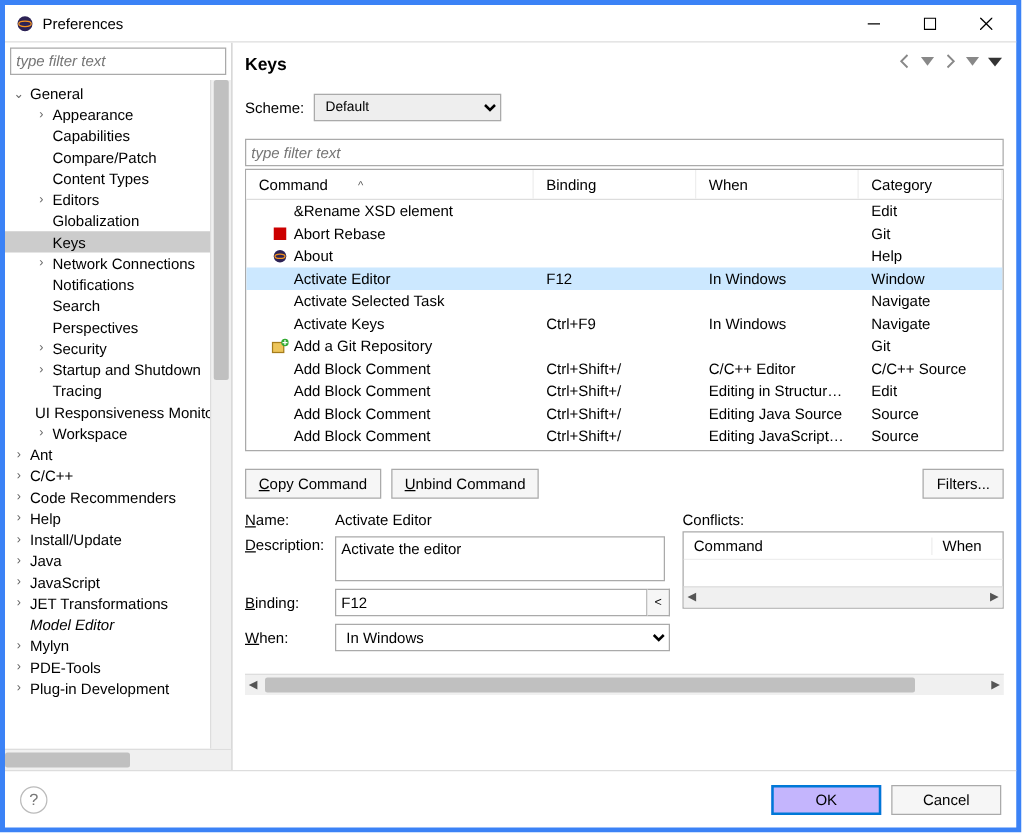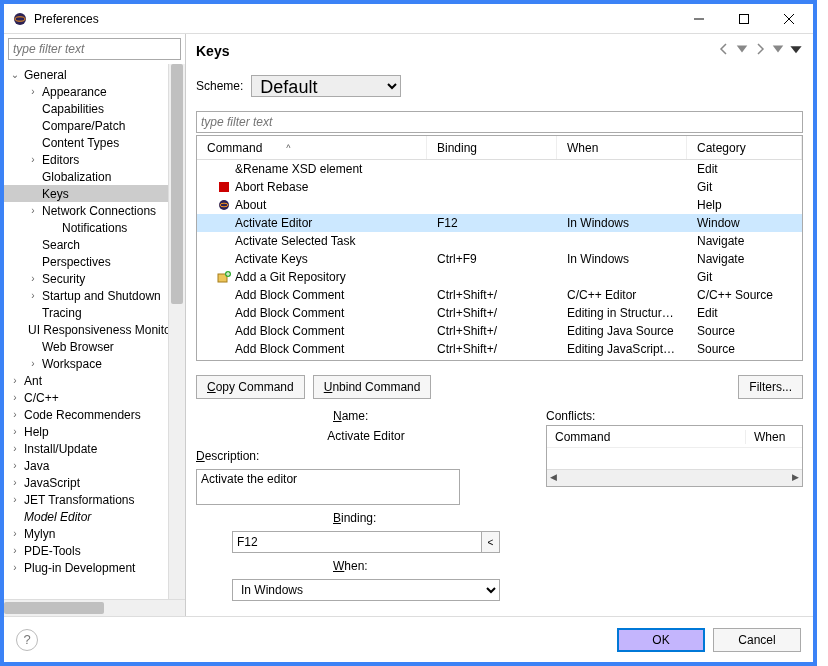--- a/index.html
+++ b/index.html
@@ -26,21 +26,21 @@
 .tree-hsb .thumb { position: absolute; top: 2px; bottom: 2px; left: 0; width: 100px; background: #c0c0c0; border-radius: 2px; }
 
 .main { flex: 1; display: flex; flex-direction: column; overflow: hidden; }
 .header { display: flex; align-items: center; padding: 8px 10px 6px 10px; }
 .header h1 { font-size: 14px; font-weight: 600; flex: 1; }
 .header .navicons { display: flex; gap: 4px; align-items: center; }
 .navicons svg { width: 14px; height: 14px; }
 
 .content { flex: 1; padding: 6px 10px 0 10px; display: flex; flex-direction: column; overflow: hidden; }
 .scheme-row { display: flex; align-items: center; gap: 8px; margin: 4px 0 14px 0; }
-.scheme-row select { width: 150px; height: 22px; border: 1px solid #aaa; background: #eee; font-size: 18px; padding: 0 4px; }
+.scheme-row select { width: 150px; height: 22px; border: 1px solid #aaa; background: #eee; font-size: 11px; padding: 0 4px; }
 .table-filter input { width: 100%; height: 22px; border: 1px solid #aaa; padding: 0 4px; font-size: 12px; font-style: italic; color: #777; }
 
 .table-wrap { border: 1px solid #aaa; margin-top: 2px; height: 226px; display: flex; flex-direction: column; }
 .thead { display: flex; background: #fff; border-bottom: 1px solid #ddd; height: 24px; align-items: center; }
 .th { padding: 0 10px; font-size: 12px; border-right: 1px solid #eee; display: flex; align-items: center; height: 100%; }
 .col-cmd { width: 230px; }
 .col-bind { width: 130px; }
 .col-when { width: 130px; }
 .col-cat { flex: 1; }
 .sort-ind { font-size: 9px; margin-left: 24px; color: #555; }
@@ -51,21 +51,21 @@
 .row .col-cmd { display: flex; align-items: center; gap: 4px; padding-left: 20px; }
 .row .ricon { width: 14px; height: 14px; flex: 0 0 14px; }
 
 .cmd-buttons { display: flex; gap: 8px; margin: 14px 0 10px 0; }
 .cmd-buttons .spacer { flex: 1; }
 .btn { height: 24px; padding: 0 10px; border: 1px solid #aaa; background: #f6f6f6; font-size: 12px; cursor: default; }
 
 .details { display: flex; gap: 10px; }
 .details .left { width: 340px; }
 .details .right { flex: 1; }
-.frow { display: flex; align-items: center; margin-bottom: 6px; gap: 6px; flex-direction: column; }
+.frow { display: flex; align-items: center; margin-bottom: 6px; gap: 6px; }
 .frow .flabel { width: 66px; }
 .frow input, .frow select, .frow textarea { border: 1px solid #aaa; font-size: 12px; padding: 2px 4px; font-family: inherit; }
 .frow .val { font-size: 12px; }
 .desc-ta { width: 264px; height: 36px; resize: none; }
 .bind-input { width: 250px; height: 22px; }
 .bind-group { display: flex; }
 .bind-btn { width: 18px; height: 22px; border: 1px solid #aaa; border-left: none; background: #f6f6f6; font-size: 10px; }
 .when-sel { width: 268px; height: 22px; background: #fff; }
 .conf-table { border: 1px solid #aaa; height: 62px; margin-top: 2px; display: flex; flex-direction: column; }
 .conf-head { display: flex; height: 22px; border-bottom: 1px solid #eee; align-items: center; }
@@ -153,21 +153,21 @@
               <span class="lbl">Globalization</span>
             </div>
             <div class="item selected" style="padding-left: 22px;">
               <span class="tw"></span>
               <span class="lbl">Keys</span>
             </div>
             <div class="item" style="padding-left: 22px;">
               <span class="tw">›</span>
               <span class="lbl">Network Connections</span>
             </div>
-            <div class="item" style="padding-left: 22px; margin-left: 20px;">
+            <div class="item" style="padding-left: 22px;">
               <span class="tw"></span>
               <span class="lbl">Notifications</span>
             </div>
             <div class="item" style="padding-left: 22px;">
               <span class="tw"></span>
               <span class="lbl">Search</span>
             </div>
             <div class="item" style="padding-left: 22px;">
               <span class="tw"></span>
               <span class="lbl">Perspectives</span>
@@ -180,24 +180,20 @@
               <span class="tw">›</span>
               <span class="lbl">Startup and Shutdown</span>
             </div>
             <div class="item" style="padding-left: 22px;">
               <span class="tw"></span>
               <span class="lbl">Tracing</span>
             </div>
             <div class="item" style="padding-left: 22px;">
               <span class="tw"></span>
               <span class="lbl">UI Responsiveness Monitoring</span>
-            </div>
-            <div class="item" style="padding-left: 22px;">
-              <span class="tw"></span>
-              <span class="lbl">Web Browser</span>
             </div>
             <div class="item" style="padding-left: 22px;">
               <span class="tw">›</span>
               <span class="lbl">Workspace</span>
             </div>
             <div class="item" style="padding-left: 4px;">
               <span class="tw">›</span>
               <span class="lbl">Ant</span>
             </div>
             <div class="item" style="padding-left: 4px;">

